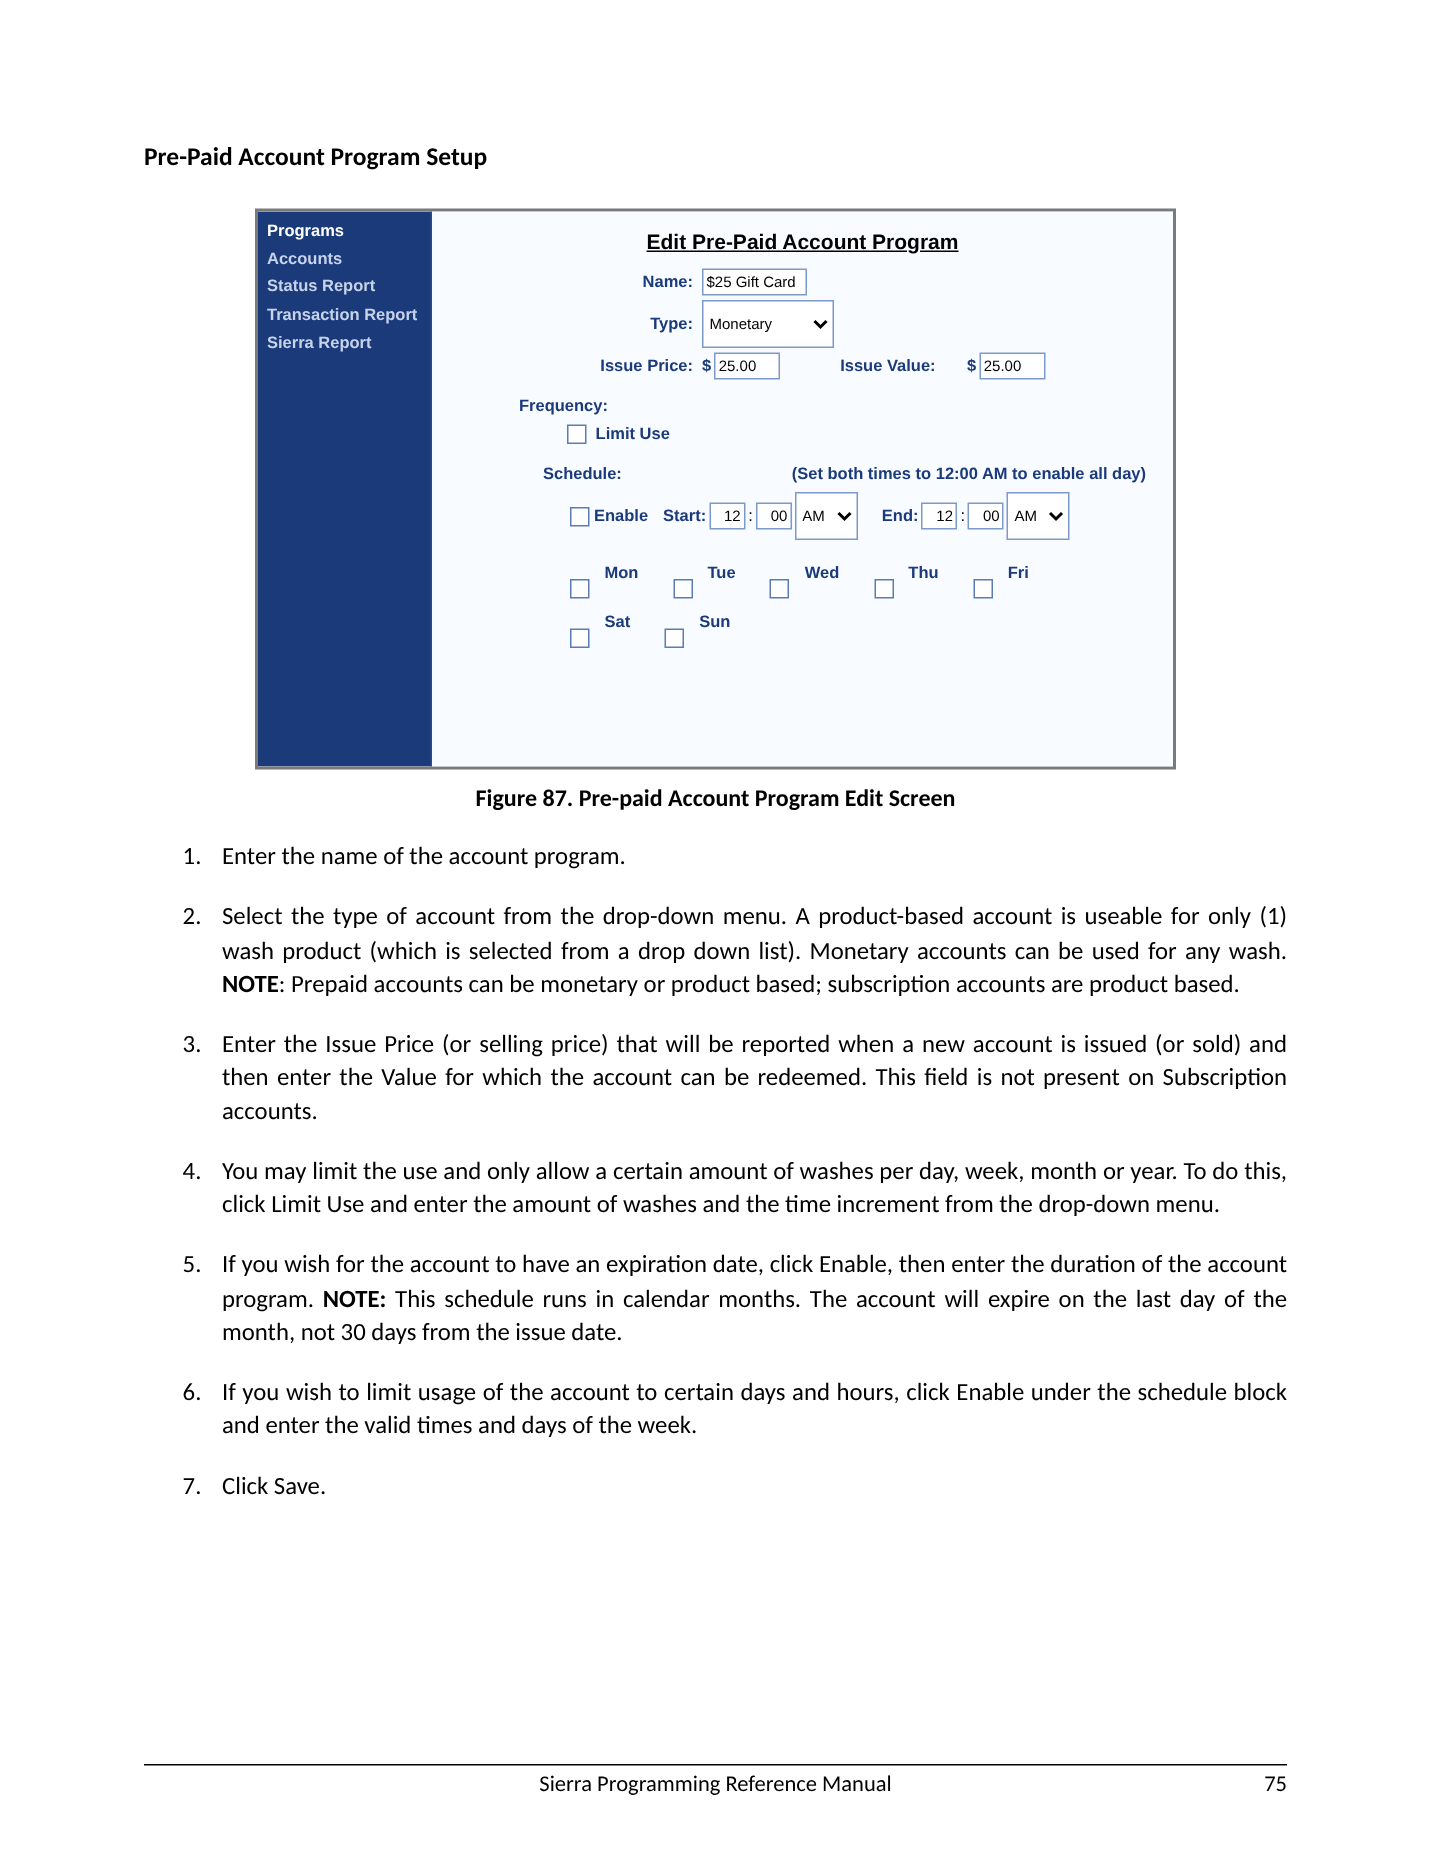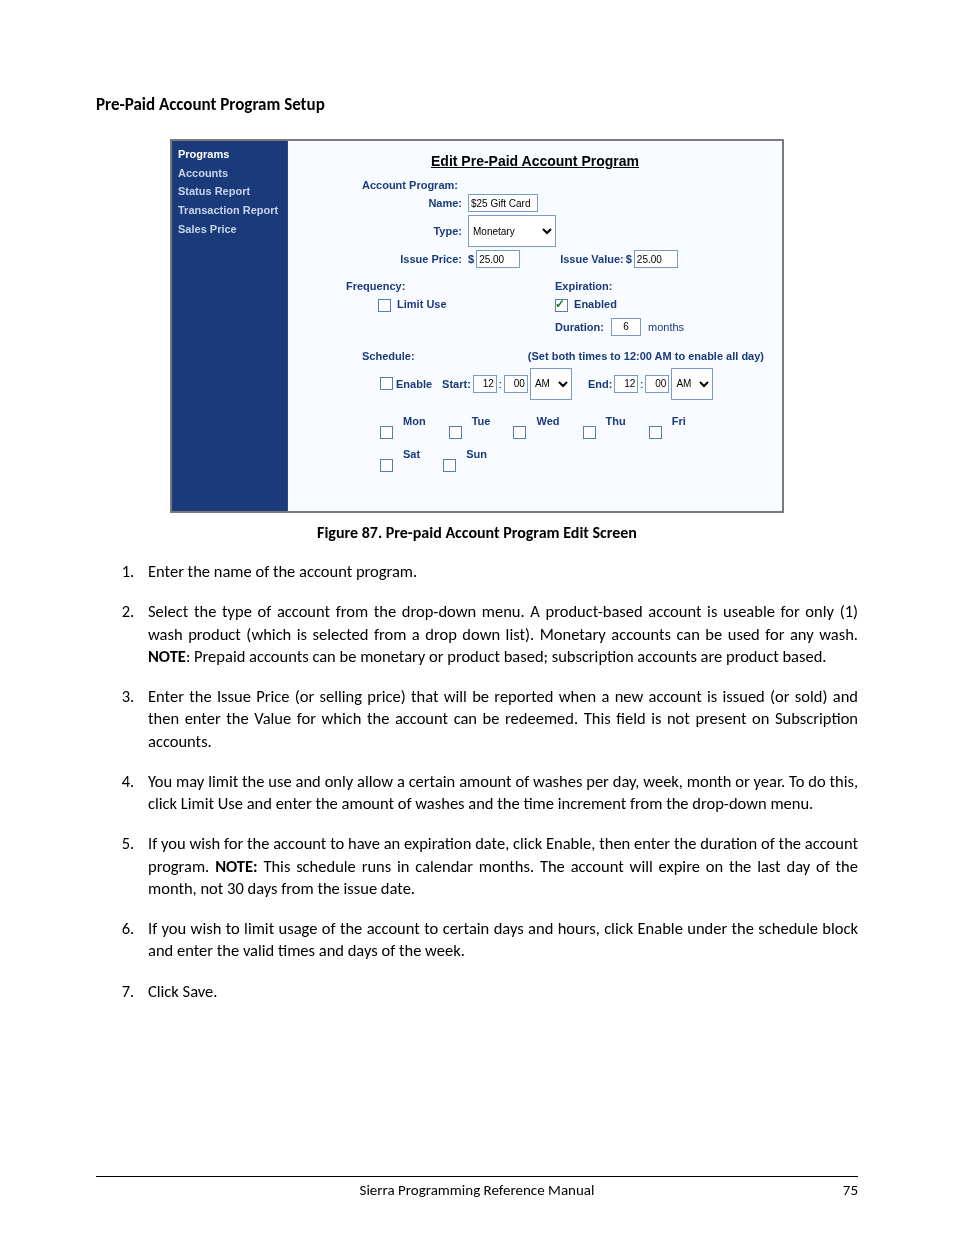--- a/index.html
+++ b/index.html
@@ -45,66 +45,53 @@
 <div class="page">
   <div class="page-title">Pre-Paid Account Program Setup</div>
 
   <div class="screenshot">
     <div class="shot-inner">
       <div class="sidebar">
         <div class="menu-item active">Programs</div>
         <div class="menu-item">Accounts</div>
         <div class="menu-item">Status Report</div>
         <div class="menu-item">Transaction Report</div>
-        <div class="menu-item">Sales Price</div>
+        <div class="menu-item">Sierra Report</div>
       </div>
       <div class="pane">
         <div class="pane-title">Edit Pre-Paid Account Program</div>
 
         <div style="margin-left:56px;">
-          <div class="sec-label">Account Program:</div>
           <div style="margin-left:10px;">
             <div class="field-row">
               <span class="field-label">Name:</span>
               <input class="inp w1" value="$25 Gift Card" style="">
             </div>
             <div class="field-row">
               <span class="field-label">Type:</span>
               <select class="sel" style="width:88px;"><option>Monetary</option></select>
             </div>
             <div class="field-row">
               <span class="field-label">Issue Price:</span>
               <span class="dollar">$</span>
               <input class="inp w3" value="25.00" style="">
               <span style="width:40px;"></span>
-              <span class="sec-label" style="margin-right:2px;">Issue Value:</span>
+              <span class="sec-label" style="margin-right:21px;">Issue Value:</span>
               <span class="dollar">$</span>
               <input class="inp w3" value="25.00" style="">
             </div>
           </div>
         </div>
 
         <div class="two-col" style="margin-left:40px;">
           <div class="col">
             <div class="sec-label">Frequency:</div>
             <div style="margin-top:6px;padding-left:32px;">
               <span class="chk"></span>
               <span class="sec-label" style="font-weight:700;">Limit Use</span>
-            </div>
-          </div>
-          <div class="col">
-            <div class="sec-label">Expiration:</div>
-            <div style="margin-top:6px;">
-              <span class="chk checked"></span>
-              <span class="sec-label">Enabled</span>
-            </div>
-            <div style="margin-top:6px;">
-              <span class="sec-label">Duration:</span>
-              <input class="inp tiny2" style="margin: 0px 4px;" value="6">
-              <span class="sec-label" style="font-weight:400;">months</span>
             </div>
           </div>
         </div>
 
         <div style="margin-left:56px;margin-top:14px;">
           <div style="display:flex;justify-content:space-between;align-items:baseline;gap:12px;">
             <span class="sec-label">Schedule:</span>
             <span class="sched-note">(Set both times to 12:00 AM to enable all day)</span>
           </div>
           <div style="margin-top:6px;margin-left:18px;display:flex;align-items:center;flex-wrap:wrap;">

